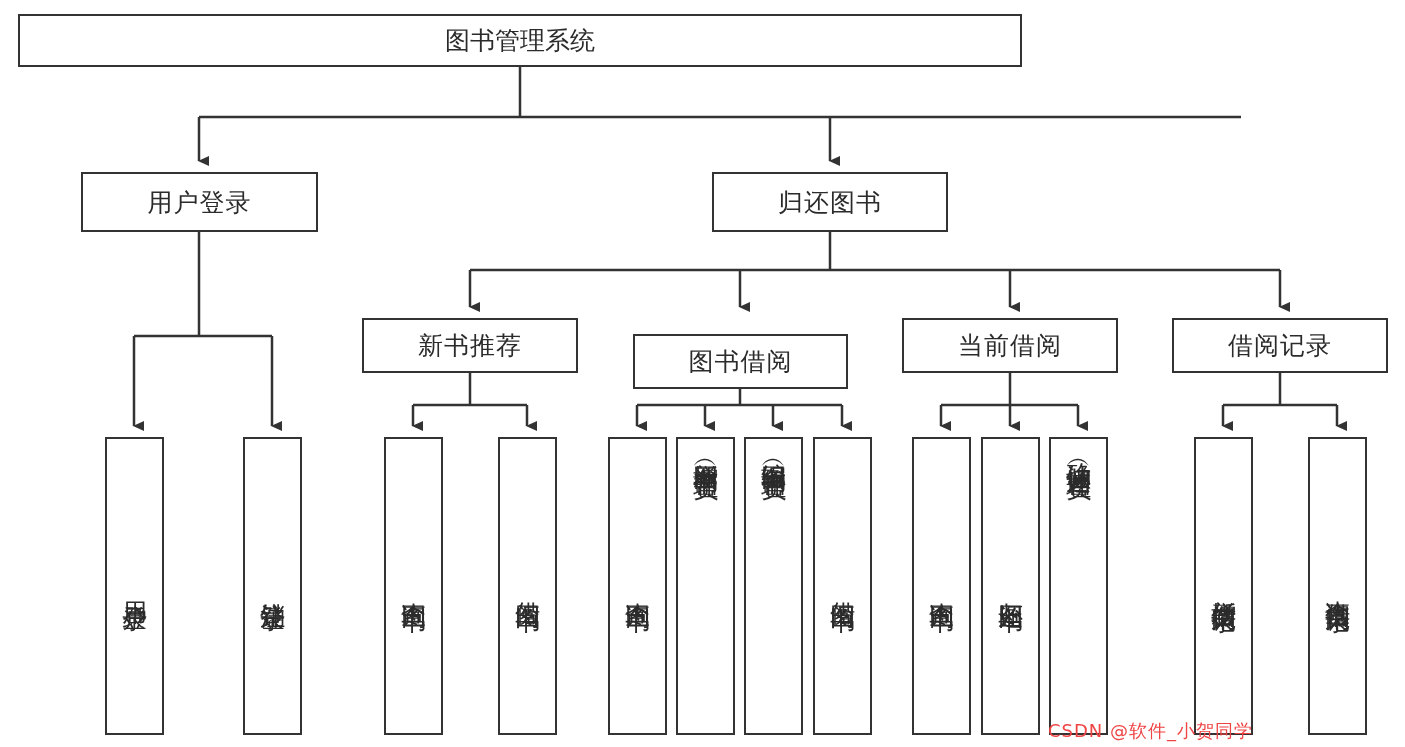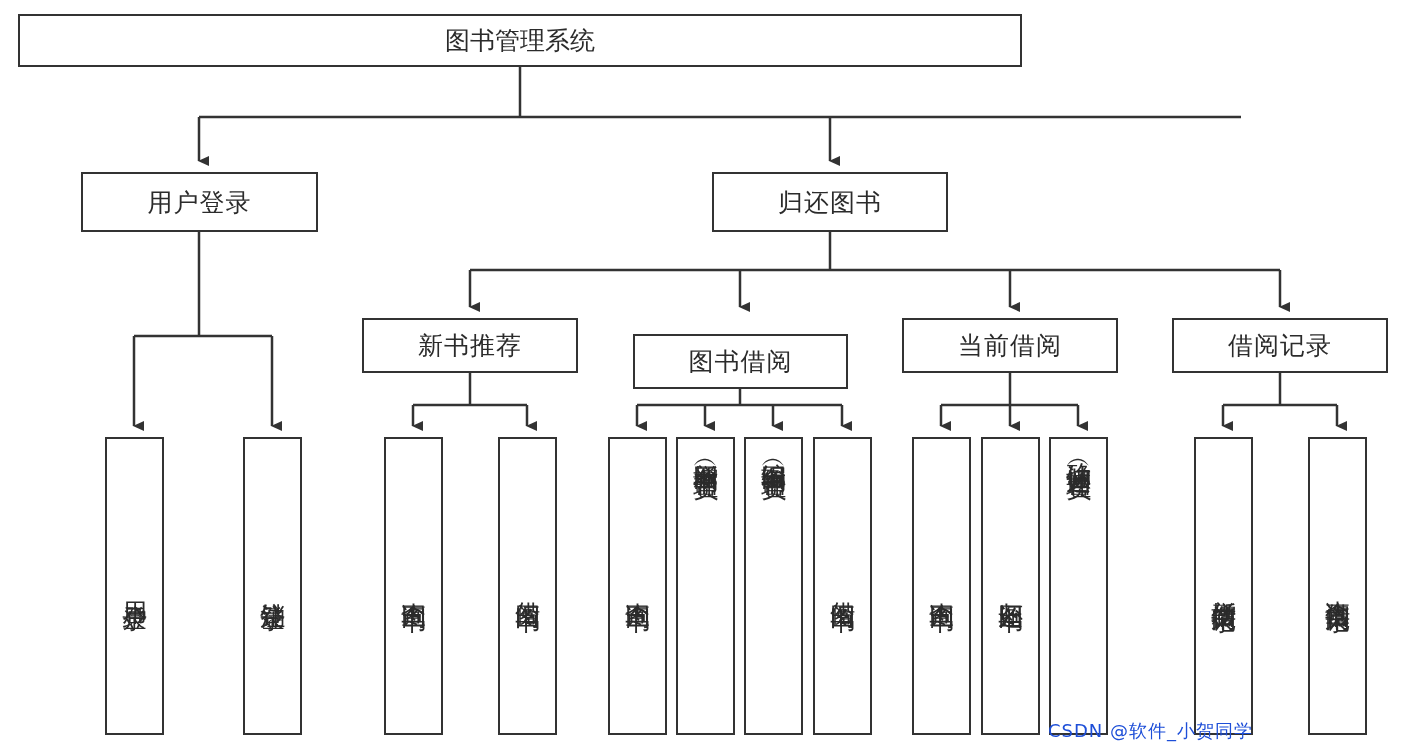--- a/index.html
+++ b/index.html
@@ -13,21 +13,21 @@
   .node.h{font-size:25px;letter-spacing:1px;}
   .node.root{font-size:25px;}
   .leaf{position:absolute;box-sizing:border-box;background:#ffffff;
         border:2.5px solid #333333;display:flex;align-items:flex-start;
         justify-content:center;overflow:hidden;}
   .vtext{writing-mode:vertical-rl;text-orientation:upright;
          font-size:25px;line-height:1.18;color:#2b2b2b;
          letter-spacing:2px;white-space:pre;text-align:center;}
   .leaf.mid .vtext{margin-top:0;}
   .wm{position:absolute;right:8px;bottom:4px;font-size:18px;
-      color:#1d4ed8;letter-spacing:1px;white-space:nowrap;}
+      color:#ef4444;letter-spacing:1px;white-space:nowrap;}
 </style>
 </head>
 <body>
 
 <div id="stage">
 
   <svg class="wires" viewBox="0 0 1405 747" xmlns="http://www.w3.org/2000/svg">
     <defs>
       <marker id="ar" markerWidth="10" markerHeight="11" refX="5" refY="10" orient="auto" markerUnits="userSpaceOnUse">
         <path d="M0,0 L10,0 L5,11 Z" fill="#333333"></path>

